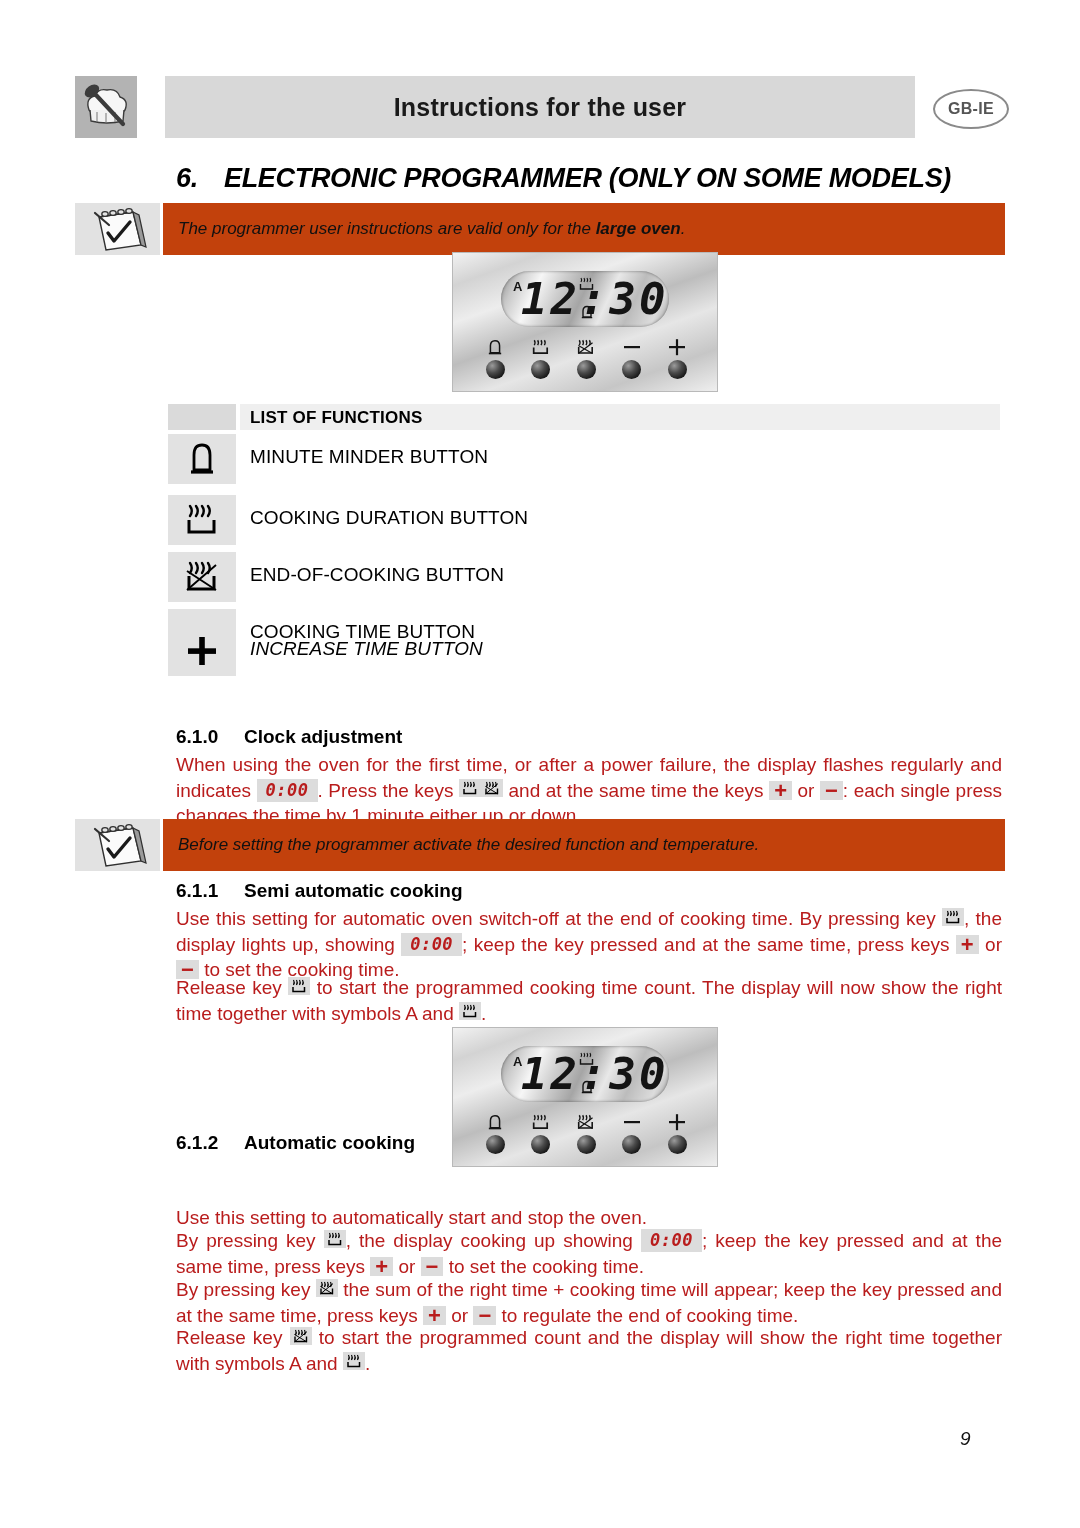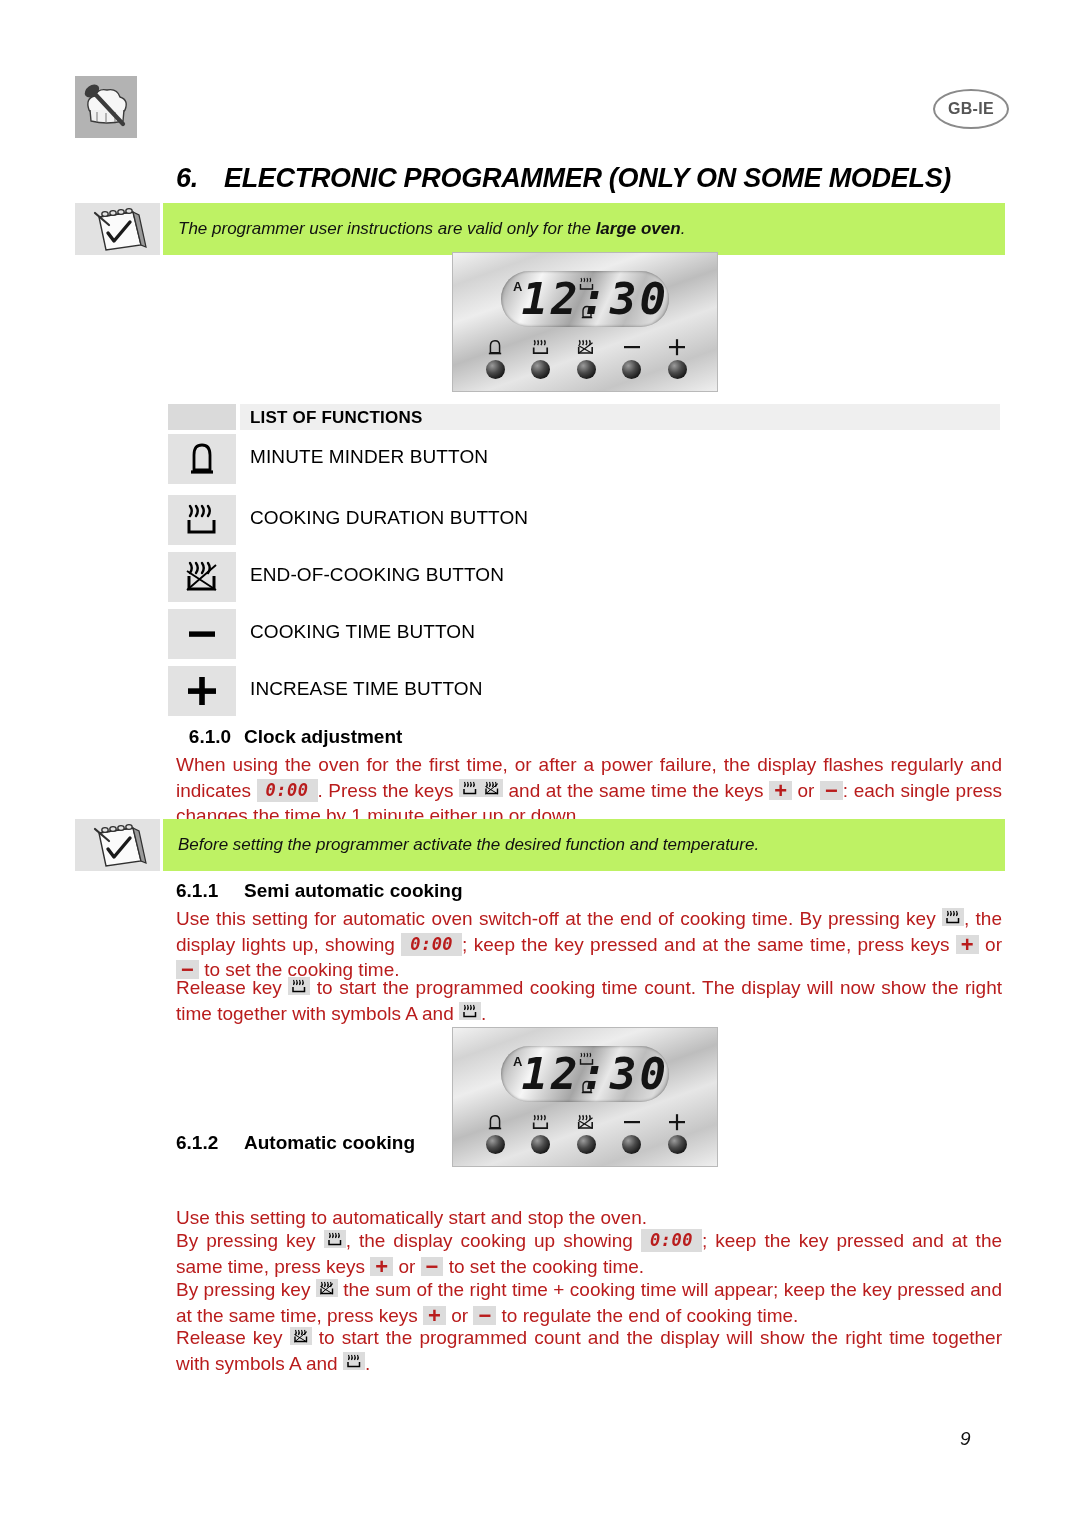--- a/index.html
+++ b/index.html
@@ -96,21 +96,21 @@
     height: 52px;
     background: #e2e2e2;
   }
   .note-svg { display:block; width:85px; height:52px; }
   .note-body {
     position: absolute;
     left: 88px;
     top: 0;
     width: 842px;
     height: 52px;
-    background: #bef264;
+    background: #c2410c;
     display: flex;
     align-items: center;
   }
   .note-text {
     padding-left: 15px;
     font-size: 17px;
     font-style: italic;
     color: #111;
   }
   .note-text b { font-style: italic; }
@@ -148,21 +148,21 @@
     top: 8px;
     font-size: 13px;
     font-weight: bold;
     color: #141414;
   }
   .lcd-time {
     position: absolute;
     left: 20px;
     top: 2px;
     width: 148px;
-    text-align: right;
+    text-align: left;
     font-family: "DejaVu Sans Mono", monospace;
     font-size: 44px;
     font-weight: bold;
     font-style: italic;
     letter-spacing: 3px;
     color: #141414;
     line-height: 52px;
   }
   .lcd-heat {
     position: absolute;
@@ -248,32 +248,32 @@
     position: absolute;
     left: 82px;
     top: 12px;
     font-size: 19px;
     letter-spacing: 0.1px;
   }
   #fn-0 { top: 434px; }
   #fn-1 { top: 495px; }
   #fn-2 { top: 552px; }
   #fn-3 { top: 609px; }
-  #fn-4 { top: 666px; }
+  #fn-4 { top: 626px; font-style: italic; }
 
   
   .subhead {
     position: absolute;
     left: 176px;
     font-size: 19px;
     font-weight: bold;
     white-space: nowrap;
   }
   .subhead .sn { display:inline-block; width: 68px; }
-  #sub-610 { top: 726px; text-align: center; }
+  #sub-610 { top: 726px; }
   #sub-611 { top: 880px; }
   #sub-612 { top: 1132px; }
 
   .para {
     position: absolute;
     left: 176px;
     width: 826px;
     font-size: 19px;
     line-height: 25.5px;
     text-align: justify;
@@ -336,20 +336,23 @@
 
 <div class="header">
   <div class="header-icon">
     <svg class="chef-svg" viewBox="0 0 62 62">
       <path d="M14 34 Q10 22 20 20 Q23 12 32 14 Q42 12 45 21 Q54 24 50 34 Q46 40 32 40 Q18 40 14 34 Z" fill="#f7f7f7" stroke="#3b3b3b" stroke-width="1.4"></path>
       <path d="M15 34 L16 45 Q32 49 48 45 L49 34" fill="#f2f2f2" stroke="#3b3b3b" stroke-width="1.4"></path>
       <path d="M22 36 L22 46 M31 37 L31 47 M40 36 L40 46" stroke="#777" stroke-width="1"></path>
       <ellipse cx="17" cy="15" rx="8" ry="5.5" transform="rotate(-36 17 15)" fill="#3c3c3c"></ellipse>
       <path d="M21 19 L48 48" stroke="#3c3c3c" stroke-width="4.2" stroke-linecap="round"></path>
     </svg>
+  </div>
+  <div class="header-band">
+    <span class="header-title">Instructions for the user</span>
   </div>
   <div class="lang-badge">GB-IE</div>
 </div>
 
 <div class="section-title">
   <span class="num">6.</span><span>ELECTRONIC PROGRAMMER (ONLY ON SOME MODELS)</span>
 </div>
 
 <div class="note" id="note-1">
   <div class="note-icon">

